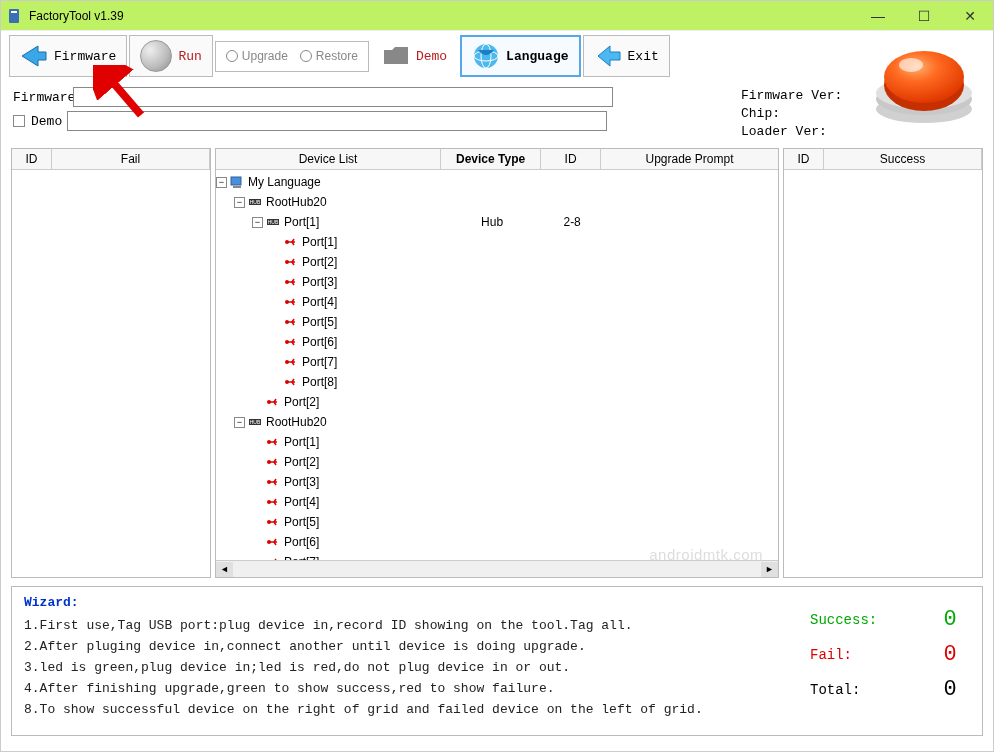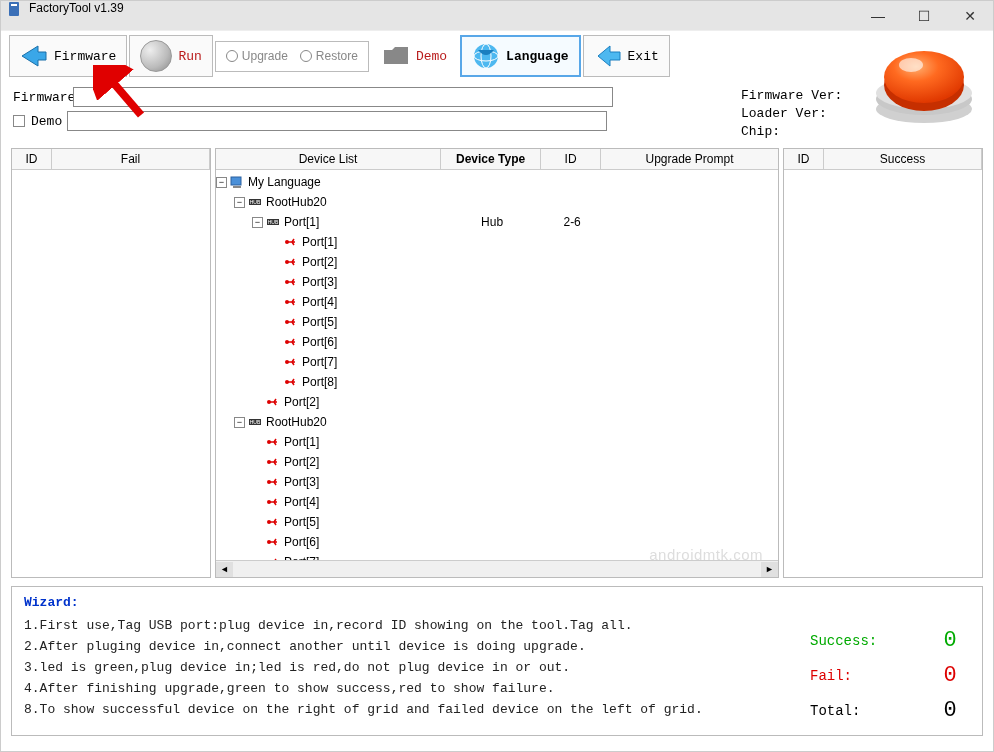--- a/index.html
+++ b/index.html
@@ -10,22 +10,23 @@
   width: 994px;
   height: 752px;
   overflow: hidden;
   position: relative;
   border: 1px solid #ccc;
 }
 
 
 .titlebar {
   height: 30px;
-  background: #e5e5e5;
+  background: #bef264;
   display: flex;
+  align-items: center;
   padding-left: 6px;
   border-bottom: 1px solid #eee;
 }
 .titlebar .app-icon { width:16px; height:16px; margin-right:6px; }
 .titlebar .title { flex:1; font-size:12px; color:#000; }
 .winbtns { display:flex; height:100%; }
 .winbtn { width:46px; display:flex; align-items:center; justify-content:center; font-size:14px; color:#333; }
 
 
 .toolbar {
@@ -103,21 +104,21 @@
 .hscroll .track { flex:1; height:15px; background:#f0f0f0; }
 
 
 .wizard {
   margin:8px 10px; border:1px solid #bbb; padding:8px 12px;
   font-family:"Courier New",monospace; font-size:13px;
   position:relative; height:150px;
 }
 .wizard .wtitle { color:#0033cc; font-weight:bold; margin-bottom:8px; }
 .wizard .wline { margin:6px 0; color:#222; }
-.counter-box { position:absolute; right:12px; top:31px; width:160px; }
+.counter-box { position:absolute; right:12px; top:10px; width:160px; }
 .counter-row { display:flex; justify-content:space-between; align-items:center; margin:10px 0; font-size:14px; }
 .counter-row .num { font-size:22px; font-weight:normal; width:40px; text-align:center; }
 .num.green { color:#0a0; }
 .num.red { color:#d00; }
 .num.black { color:#000; }
 .counter-row .lbl.green { color:#0a0; }
 .counter-row .lbl.red { color:#d00; }
 
 
 .red-arrow { position:absolute; left:92px; top:64px; pointer-events:none; z-index:50; }
@@ -222,22 +223,22 @@
       <input type="text" value="" style="">
     </div>
     <div class="form-row">
       <span class="chk"></span>
       <label style="width:36px">Demo</label>
       <input type="text" value="" style="">
     </div>
   </div>
   <div class="info-col">
     <div><span>Firmware Ver:</span><span></span></div>
+    <div><span>Chip:</span><span></span></div>
     <div><span>Loader Ver:</span><span></span></div>
-    <div><span>Chip:</span><span></span></div>
   </div>
 </div>
 
 <div class="panels">
 
   <div class="panel left">
     <div class="gridhead">
       <div class="gh">ID</div>
       <div class="gh">Fail</div>
     </div>
@@ -284,21 +285,21 @@
             <span class="indent"></span>
             <span class="indent"></span>
             <span class="expander">−</span>
             <svg class="icon-sm" viewBox="0 0 14 14">
               <rect x="1" y="4" width="12" height="6" fill="#333"></rect>
               <text x="7" y="9" font-size="5" fill="#fff" text-anchor="middle" font-family="sans-serif">HUB</text>
             </svg>
             <span>Port[1]</span>
           </div>
     <div class="tree-cell2">Hub</div>
-    <div class="tree-cell3">2-6</div>
+    <div class="tree-cell3">2-8</div>
     <div class="tree-cell4"></div>
         </div>
         <div class="tree-row">
     <div class="tree-cell1">
             <span class="indent"></span>
             <span class="indent"></span>
             <span class="indent"></span>
             <span style="display:inline-block;width:14px"></span>
             <svg class="icon-sm" viewBox="0 0 14 14">
               <circle cx="3" cy="7" r="2" fill="#d00"></circle>

